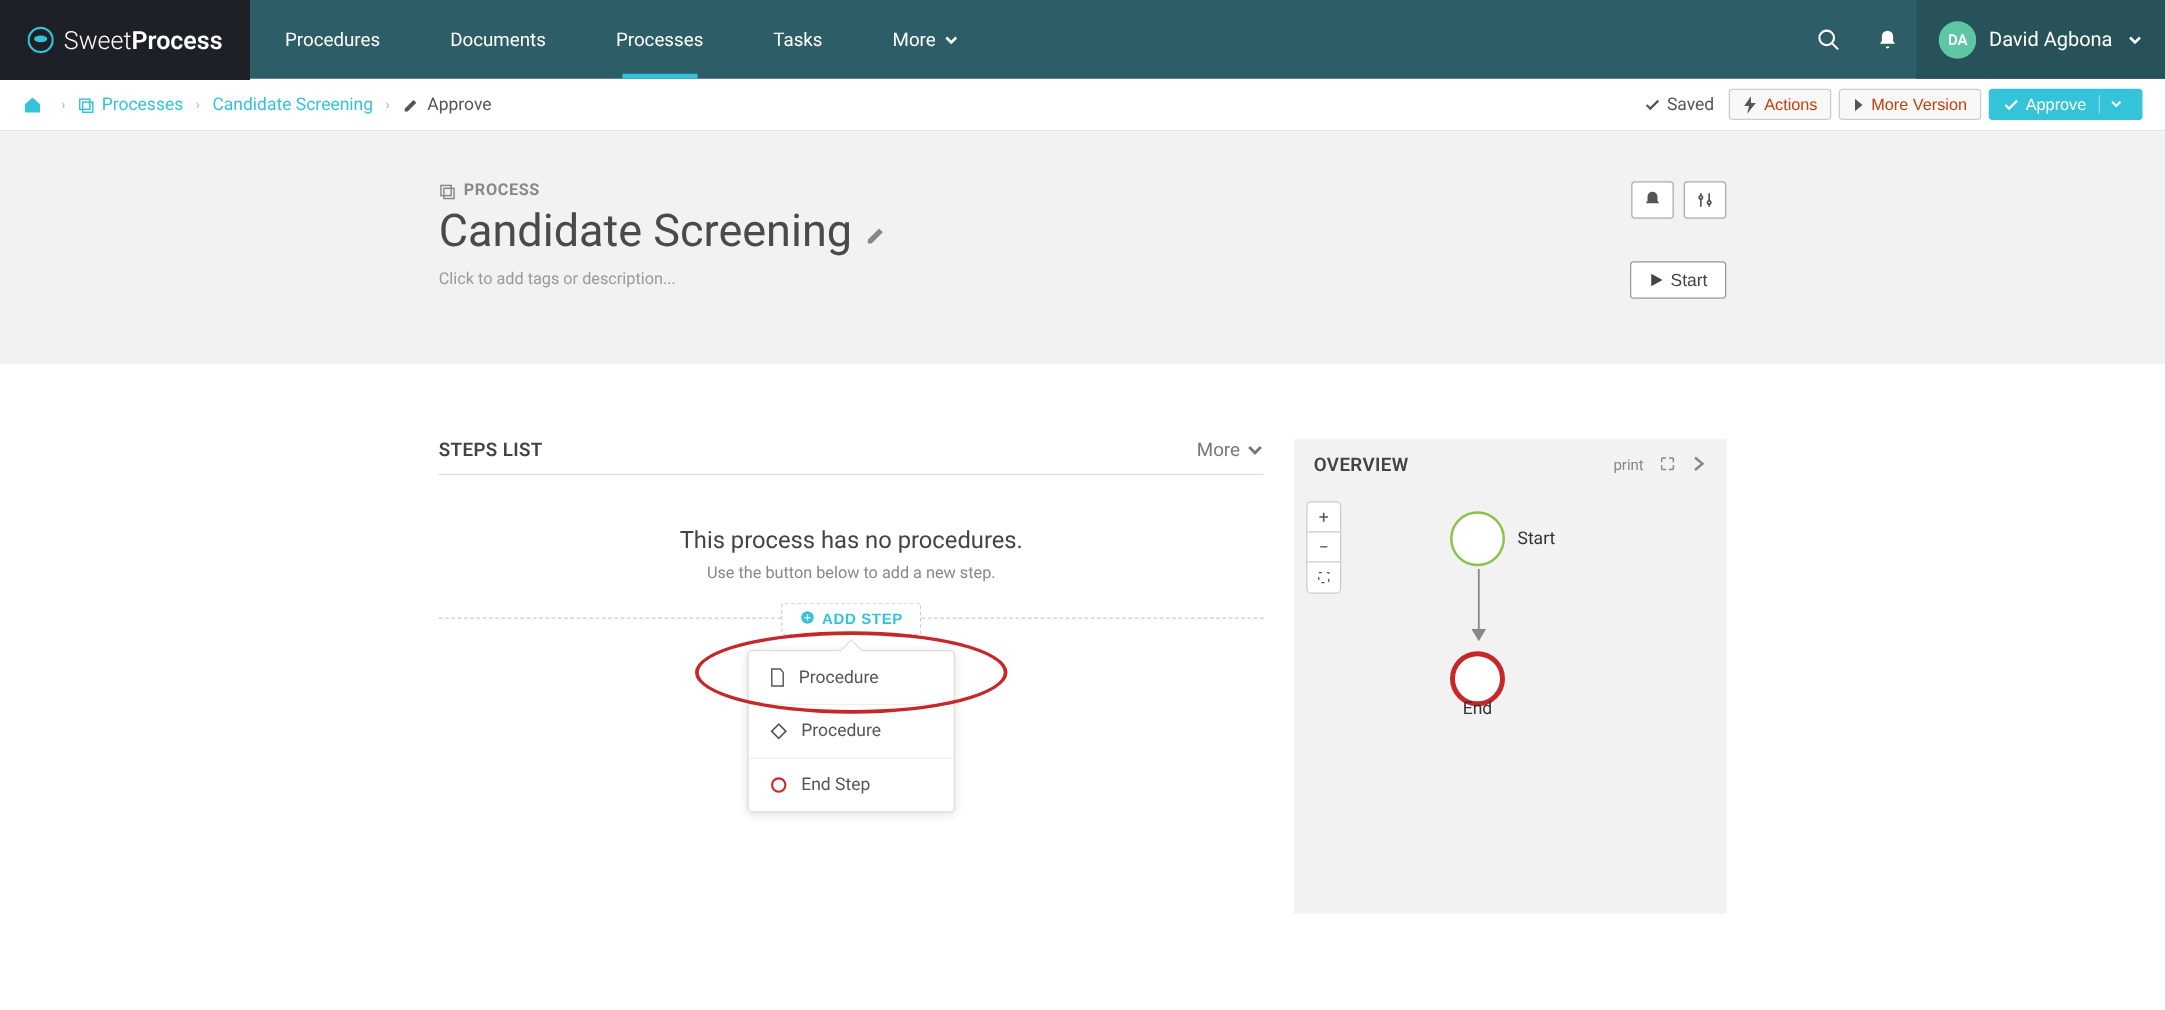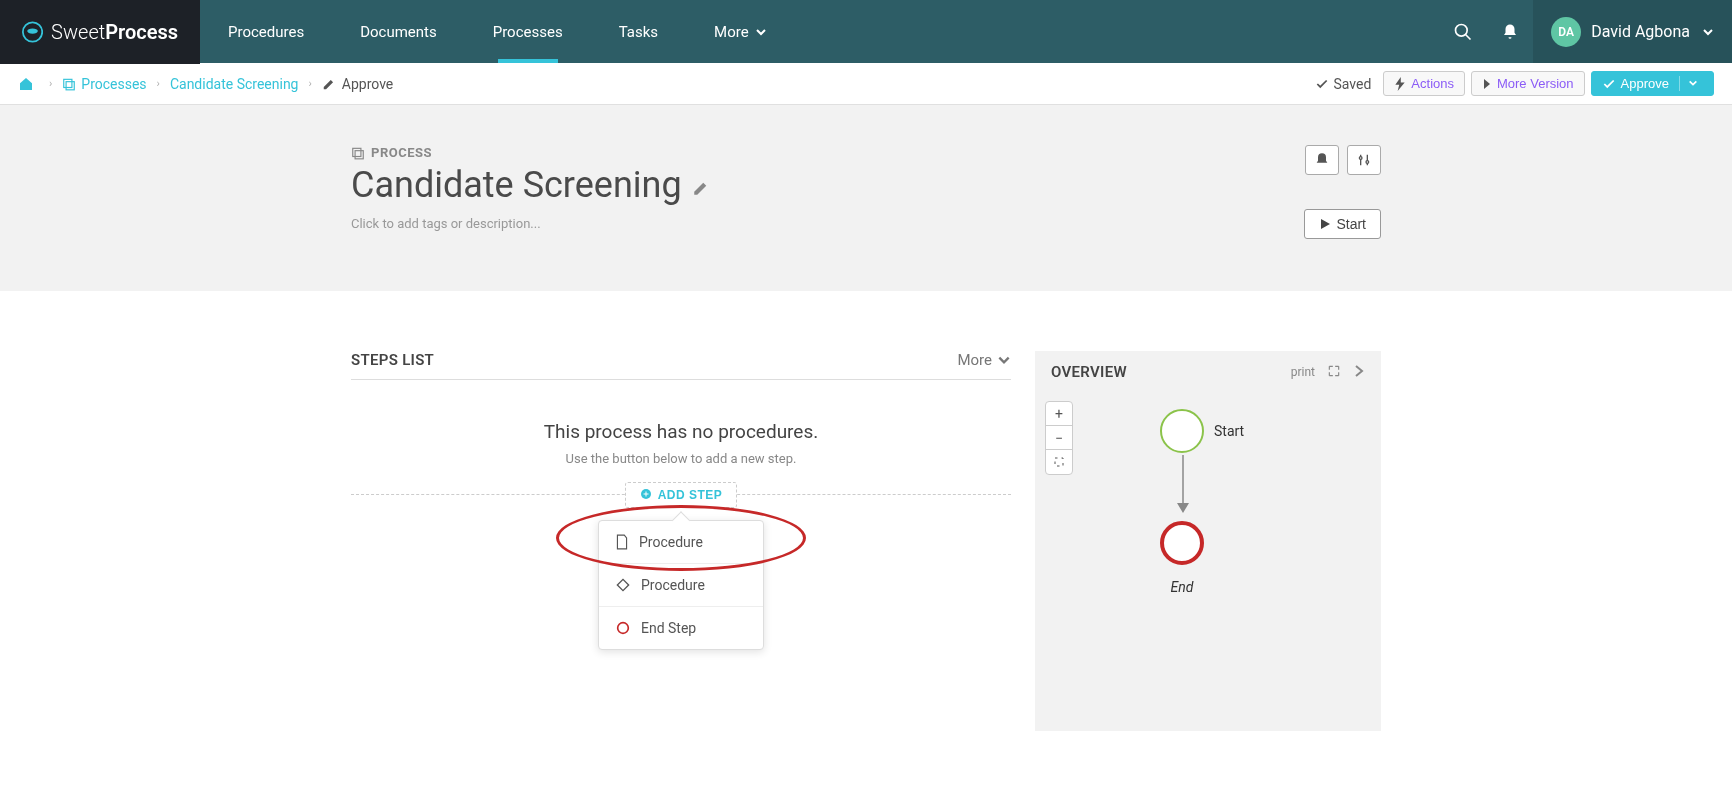--- a/index.html
+++ b/index.html
@@ -23,21 +23,21 @@
 
 
 .breadcrumb-bar { height: 42px; display: flex; align-items: center; padding: 0 18px; border-bottom: 1px solid #e0e0e0; font-size: 14px; }
 .bc-link { color: #35c3d9; cursor: pointer; display: flex; align-items: center; }
 .bc-link svg, .bc-pencil svg { margin-right: 5px; }
 .bc-sep { color: #b0b0b0; margin: 0 10px; font-size: 11px; }
 .bc-edit { color: #555; display: flex; align-items: center; }
 .bc-right { margin-left: auto; display: flex; align-items: center; gap: 6px; }
 .saved { color: #555; font-size: 14px; display: flex; align-items: center; margin-right: 6px; }
 .saved svg { margin-right: 5px; }
-.btn { border: 1px solid #ccc; background: #f8f8f8; padding: 4px 10px; font-size: 13px; border-radius: 3px; cursor: pointer; display: flex; align-items: center; color: #8b5cf6; }
+.btn { border: 1px solid #ccc; background: #f8f8f8; padding: 4px 10px; font-size: 13px; border-radius: 3px; cursor: pointer; display: flex; align-items: center; color: #c2410c; }
 .btn svg { margin-right: 5px; }
 .btn.approve { background: #35c3d9; color: #fff; border-color: #35c3d9; }
 .btn.approve .caret-split { margin-left: 10px; border-left: 1px solid rgba(255,255,255,0.4); padding-left: 8px; }
 
 
 .content-wrap { height: calc(808px - 63px - 42px); overflow-y: scroll; position: relative; }
 .header-section { background: #f2f2f2; padding: 40px 0 60px; }
 .header-inner { width: 1030px; margin: 0 auto; position: relative; padding-left: 0; }
 .proc-label { color: #888; font-size: 13px; font-weight: 700; letter-spacing: 0.5px; display: flex; align-items: center; }
 .proc-label svg { margin-right: 6px; }
@@ -82,21 +82,21 @@
 .zoom-ctrl { position: absolute; left: 10px; top: 10px; background: #fff; border: 1px solid #ccc; border-radius: 4px; overflow: hidden; }
 .zoom-ctrl div { width: 26px; height: 24px; display: flex; align-items: center; justify-content: center; border-bottom: 1px solid #ccc; cursor: pointer; color: #555; font-size: 14px; }
 .zoom-ctrl div:last-child { border-bottom: none; }
 
 .flow-canvas { position: relative; height: 340px; }
 .flow-node { position: absolute; display: flex; align-items: center; }
 .node-circle { width: 44px; height: 44px; border-radius: 50%; background: #fff; }
 .node-start .node-circle { border: 2px solid #8bc34a; }
 .node-end .node-circle { border: 4px solid #c62828; }
 .node-label { margin-left: 10px; font-size: 14px; color: #333; }
-.node-end .node-label { position: absolute; top: 58px; left: 50%; transform: translateX(-50%); margin: 0; font-style: italic; }
+.node-end .node-label { position: absolute; top: 38px; left: 50%; transform: translateX(-50%); margin: 0; }
 
 .flow-arrow { position: absolute; left: 50%; transform: translateX(-50%); }
 </style>
 </head>
 <body>
 
 <div class="topnav">
   <div class="logo">
     <svg class="logo-mark" viewBox="0 0 24 24">
         <circle cx="12" cy="12" r="11" fill="none" stroke="#35c3d9" stroke-width="2"></circle>

